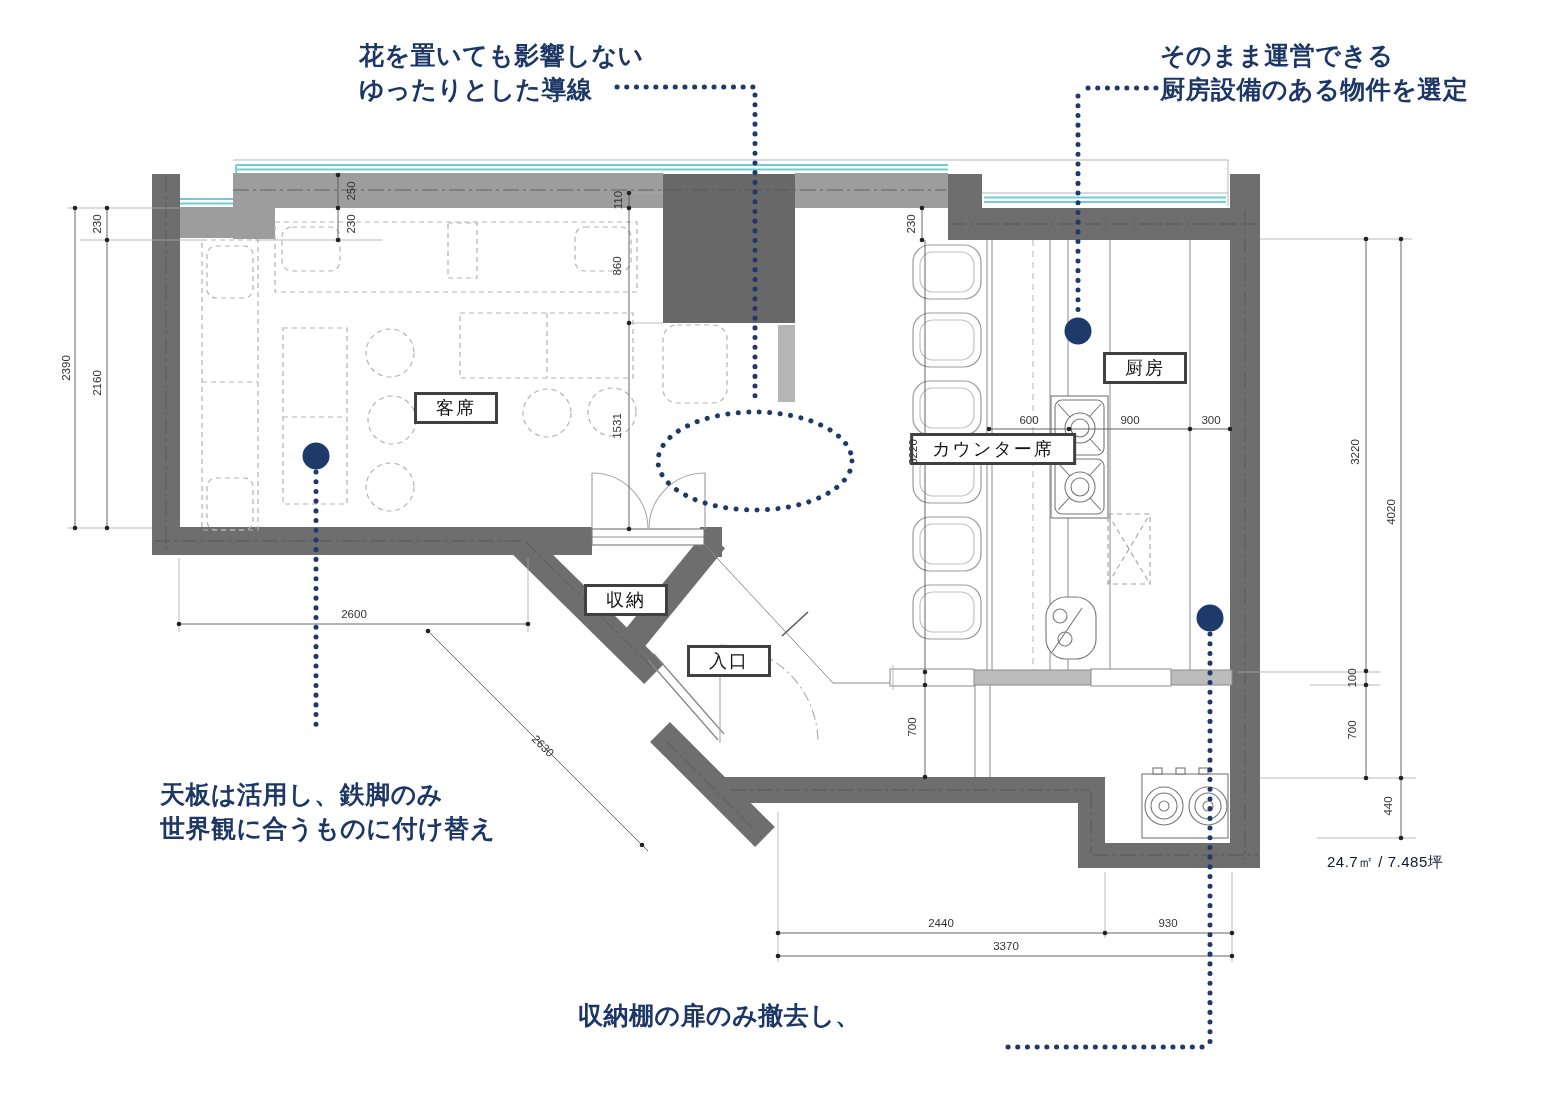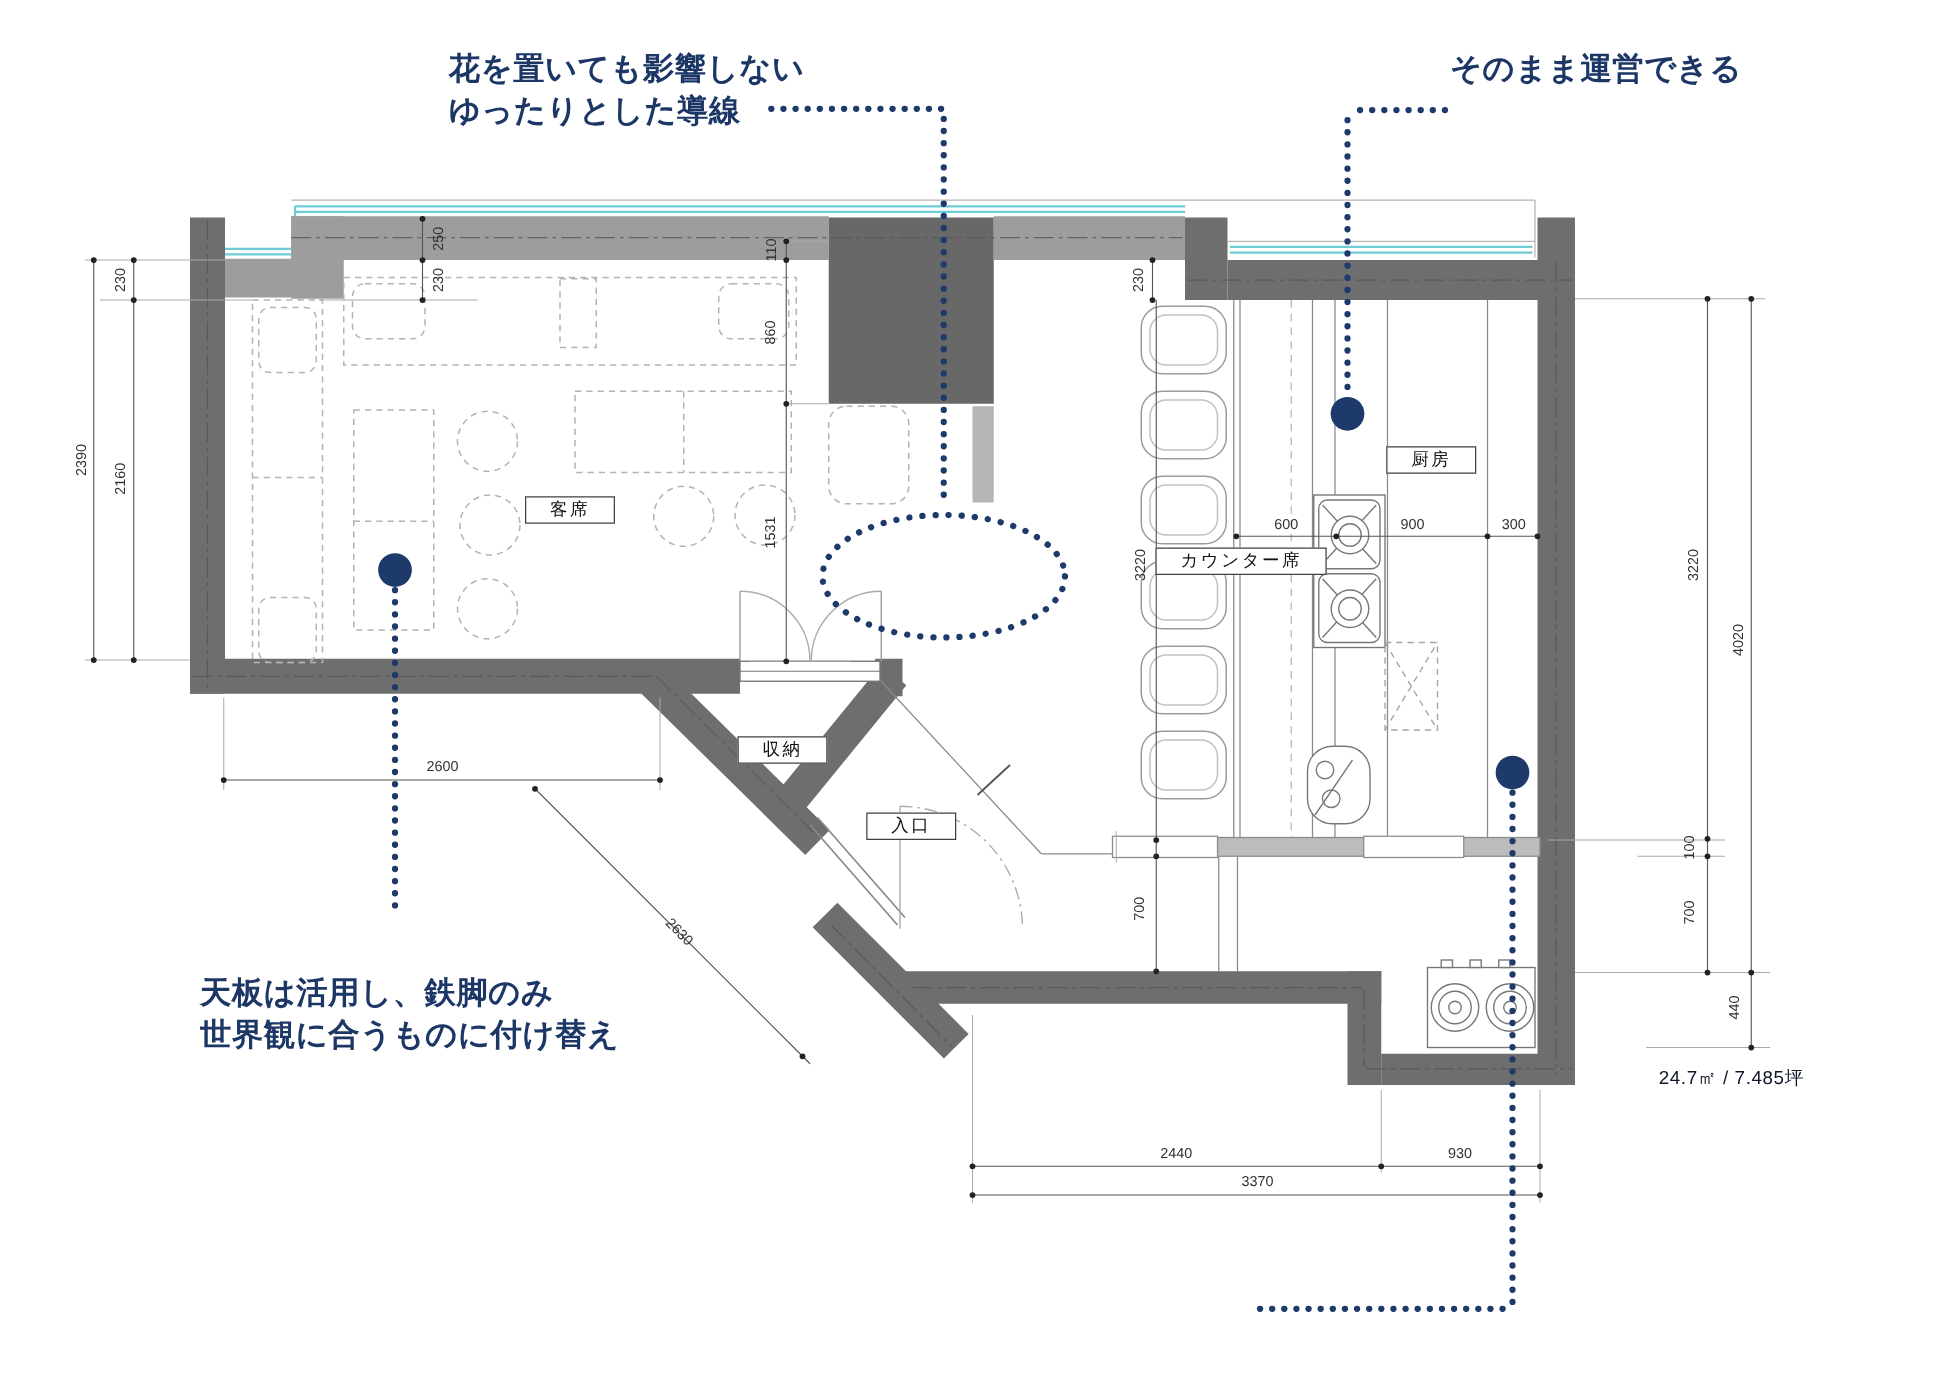--- a/index.html
+++ b/index.html
@@ -5,22 +5,22 @@
   html,body{margin:0;padding:0;background:#fff;}
   #stage{position:relative;width:1568px;height:1118px;background:#fff;overflow:hidden;
          font-family:"Liberation Sans",sans-serif;margin-left:20px;}
   #plan-svg{position:absolute;left:0;top:0;}
   .ann{position:absolute;color:#1c3766;font-weight:bold;font-size:25px;line-height:1.36;
        letter-spacing:.5px;white-space:nowrap;}
   .dim{position:absolute;font-size:11.5px;color:#333;white-space:nowrap;
        transform:translate(-50%,-50%);}
   .dim.v{transform:translate(-50%,-50%) rotate(-90deg);}
   .dim.d45{transform:translate(-50%,-50%) rotate(45deg);}
-  .room{position:absolute;transform:translate(-50%,-50%);background:#fff;border:1px solid #404040;
-        color:#111;font-size:14px;padding:1px 19px;letter-spacing:2px;white-space:nowrap;}
+  .room{position:absolute;transform:translate(-50%,-50%);background:#fff;border:3px solid #404040;
+        color:#111;font-size:18px;padding:1px 19px;letter-spacing:2px;white-space:nowrap;}
   .area{position:absolute;font-size:15px;color:#0f172a;letter-spacing:.5px;white-space:nowrap;}
 </style>
 </head>
 <body>
 
 <div id="stage">
 
 <svg id="plan-svg" width="1568" height="1118" viewBox="0 0 1568 1118">
 
   <g fill="none">
@@ -286,26 +286,28 @@
     <circle cx="1190" cy="618" r="13.5"></circle>
   </g>
 </svg>
 
   <div class="ann" style="left:339px;top:38px">
     <div>花を置いても影響しない</div>
     <div>ゆったりとした導線</div>
   </div>
   <div class="ann" style="left:1140px;top:38px">
     <div>そのまま運営できる</div>
+    <div>厨房設備のある物件を選定</div>
   </div>
   <div class="ann" style="left:140px;top:777px">
     <div>天板は活用し、鉄脚のみ</div>
     <div>世界観に合うものに付け替え</div>
   </div>
   <div class="ann" style="left:558px;top:998px">
+    <div>収納棚の扉のみ撤去し、</div>
   </div>
 
   <span class="room" style="left:436px;top:408px">客席</span>
   <span class="room" style="left:973px;top:449px">カウンター席</span>
   <span class="room" style="left:1125px;top:368px">厨房</span>
   <span class="room" style="left:606px;top:600px">収納</span>
   <span class="room" style="left:709px;top:661px">入口</span>
 
   <span class="area" style="left:1307px;top:853px">24.7㎡ / 7.485坪</span>
 

